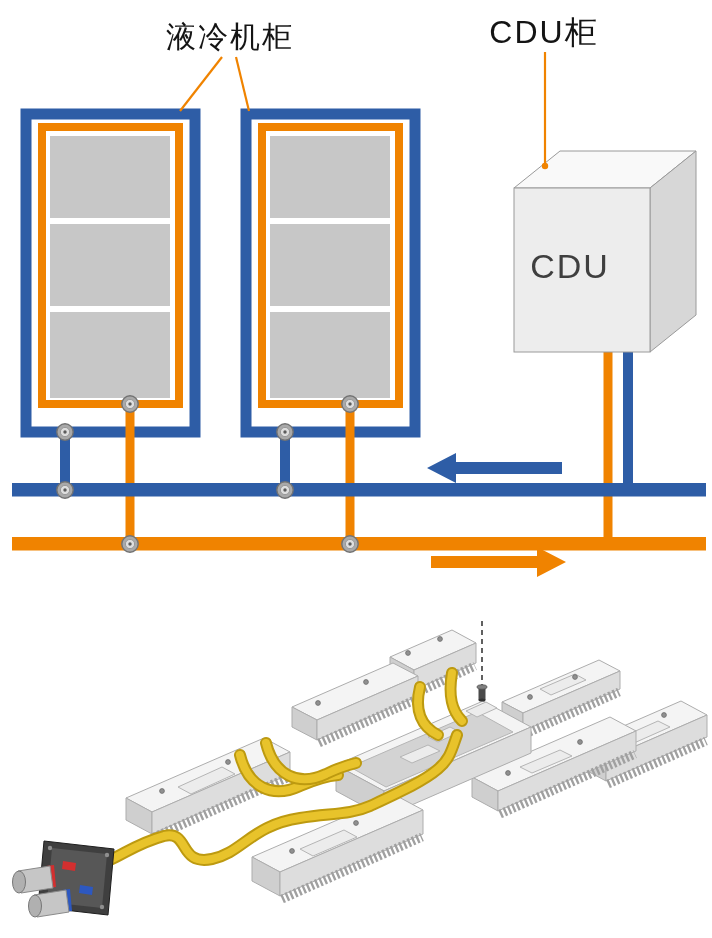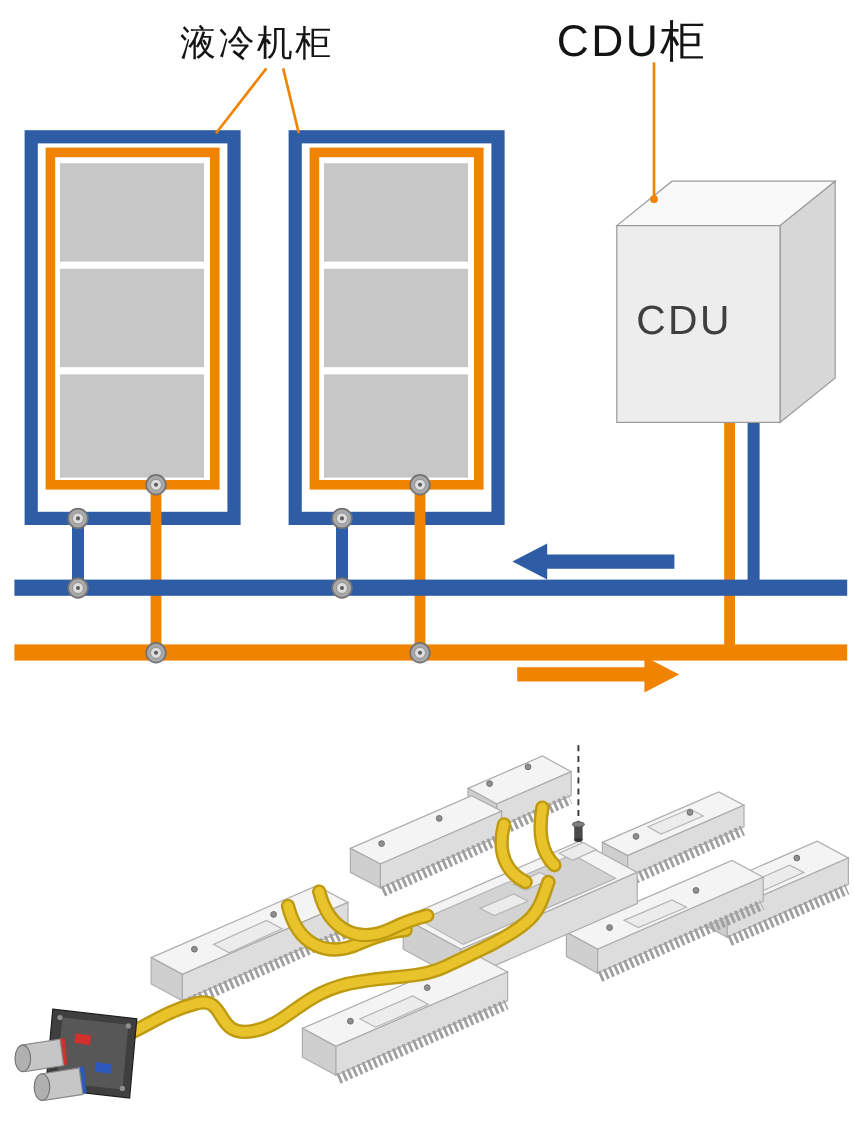--- a/index.html
+++ b/index.html
@@ -11,21 +11,21 @@
     --connector-blue:#2d58c0;
     --label-text:#141414;
   }
   html,body{margin:0;padding:0;background:#fff;}
   .stage{
     position:relative;width:712px;height:938px;background:#ffffff;overflow:hidden;
     font-family:"Liberation Sans",sans-serif;
   }
   .stage svg{position:absolute;left:0;display:block;}
   .diagram-label{
-    position:absolute;text-align:left;color:var(--label-text,#141414);
+    position:absolute;text-align:center;color:var(--label-text,#141414);
     font-size:30px;letter-spacing:2px;line-height:1.1;white-space:nowrap;
     font-family:"Liberation Sans",sans-serif;
   }
   
   .loop-blue{fill:none;stroke:var(--supply-blue,#2e5da6);stroke-width:11;}
   .loop-orange{fill:none;stroke:var(--return-orange,#f08300);stroke-width:8;}
   .fill-blue{fill:var(--supply-blue,#2e5da6);}
   .fill-orange{fill:var(--return-orange,#f08300);}
   .block{fill:var(--server-block-gray,#c7c7c7);}
   .leader{stroke:var(--return-orange,#f08300);stroke-width:2.2;fill:none;}
@@ -105,21 +105,21 @@
       <text class="cdu-text" x="570" y="278" text-anchor="middle">CDU</text>
     </g>
 
     <path class="leader" d="M 222 57 L 180 111"></path>
     <path class="leader" d="M 236 57 L 249 111"></path>
     <path class="leader" d="M 545 52 L 545 166"></path>
     <circle cx="545" cy="166" r="3.2" class="fill-orange"></circle>
   </svg>
 
   <div class="diagram-label" style="left:150px;top:20px;width:160px;">液冷机柜</div>
-  <div class="diagram-label" style="left:464px;top:15px;width:160px;font-size:37px;">CDU柜</div>
+  <div class="diagram-label" style="left:464px;top:15px;width:160px;font-size:32px;">CDU柜</div>
 
   <svg width="712" height="353" viewBox="0 0 712 353" style="top:585px;">
 
     <g>
       <polygon class="m-top" points="390,72 452,45 476,58 414,85"></polygon>
       <polygon class="m-left" points="390,72 414,85 414,105 390,92"></polygon>
       <polygon class="m-front" points="414,85 476,58 476,78 414,105"></polygon>
       <path class="fins" d="M 416 108 L 475 81"></path>
       <circle class="screw" cx="408" cy="68" r="2.4"></circle>
       <circle class="screw" cx="440" cy="54" r="2.4"></circle>

